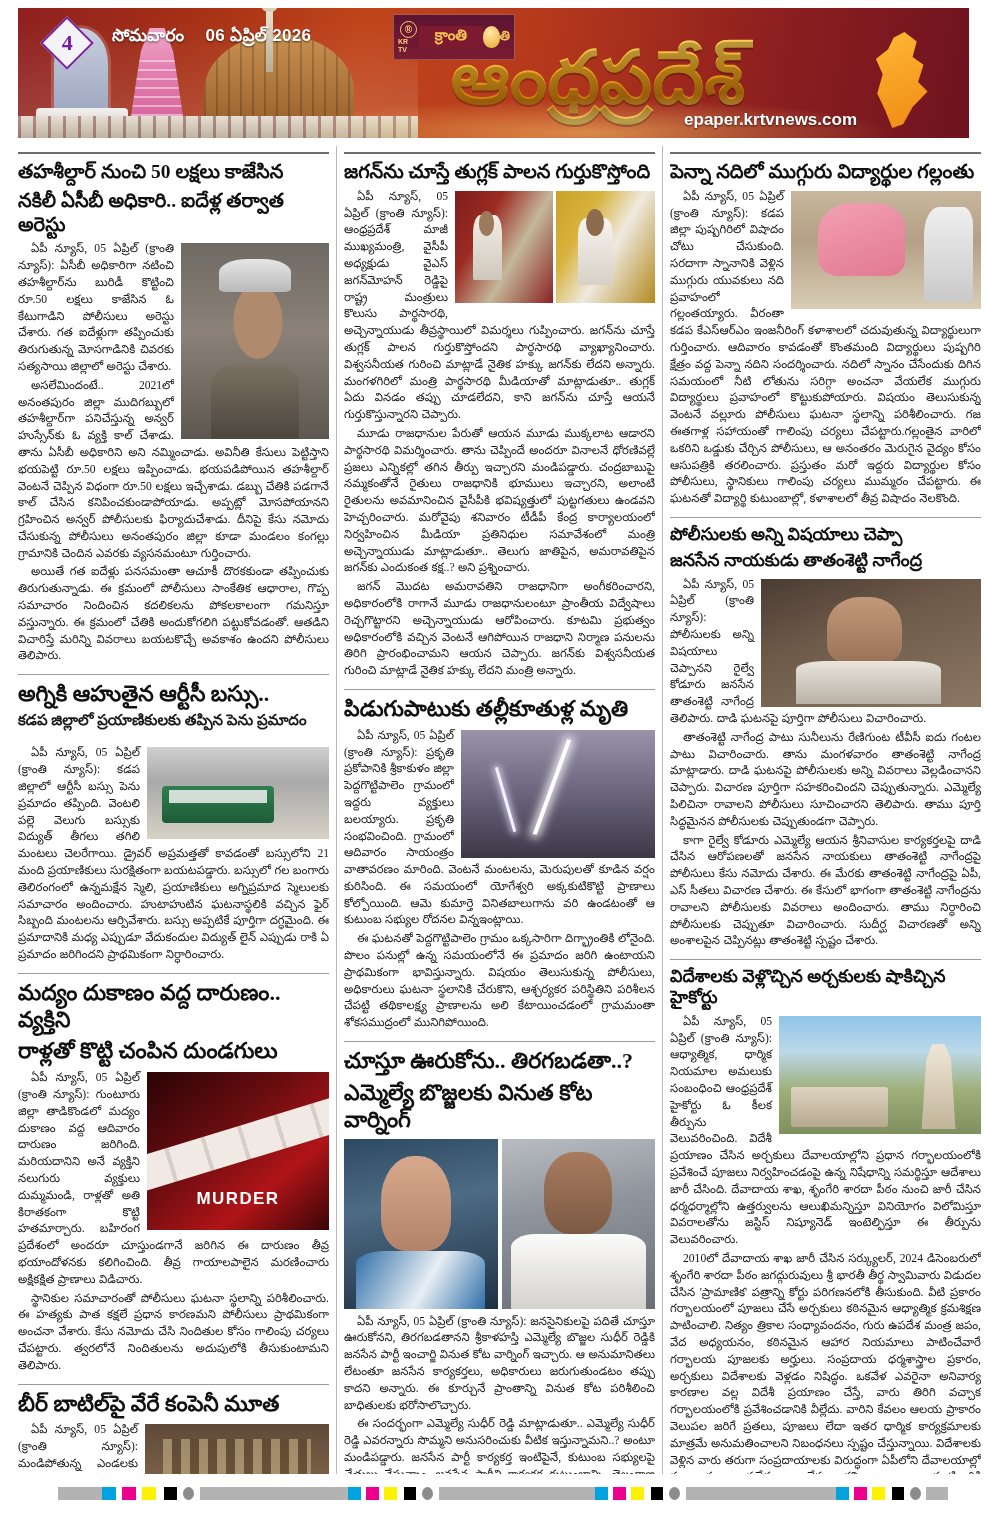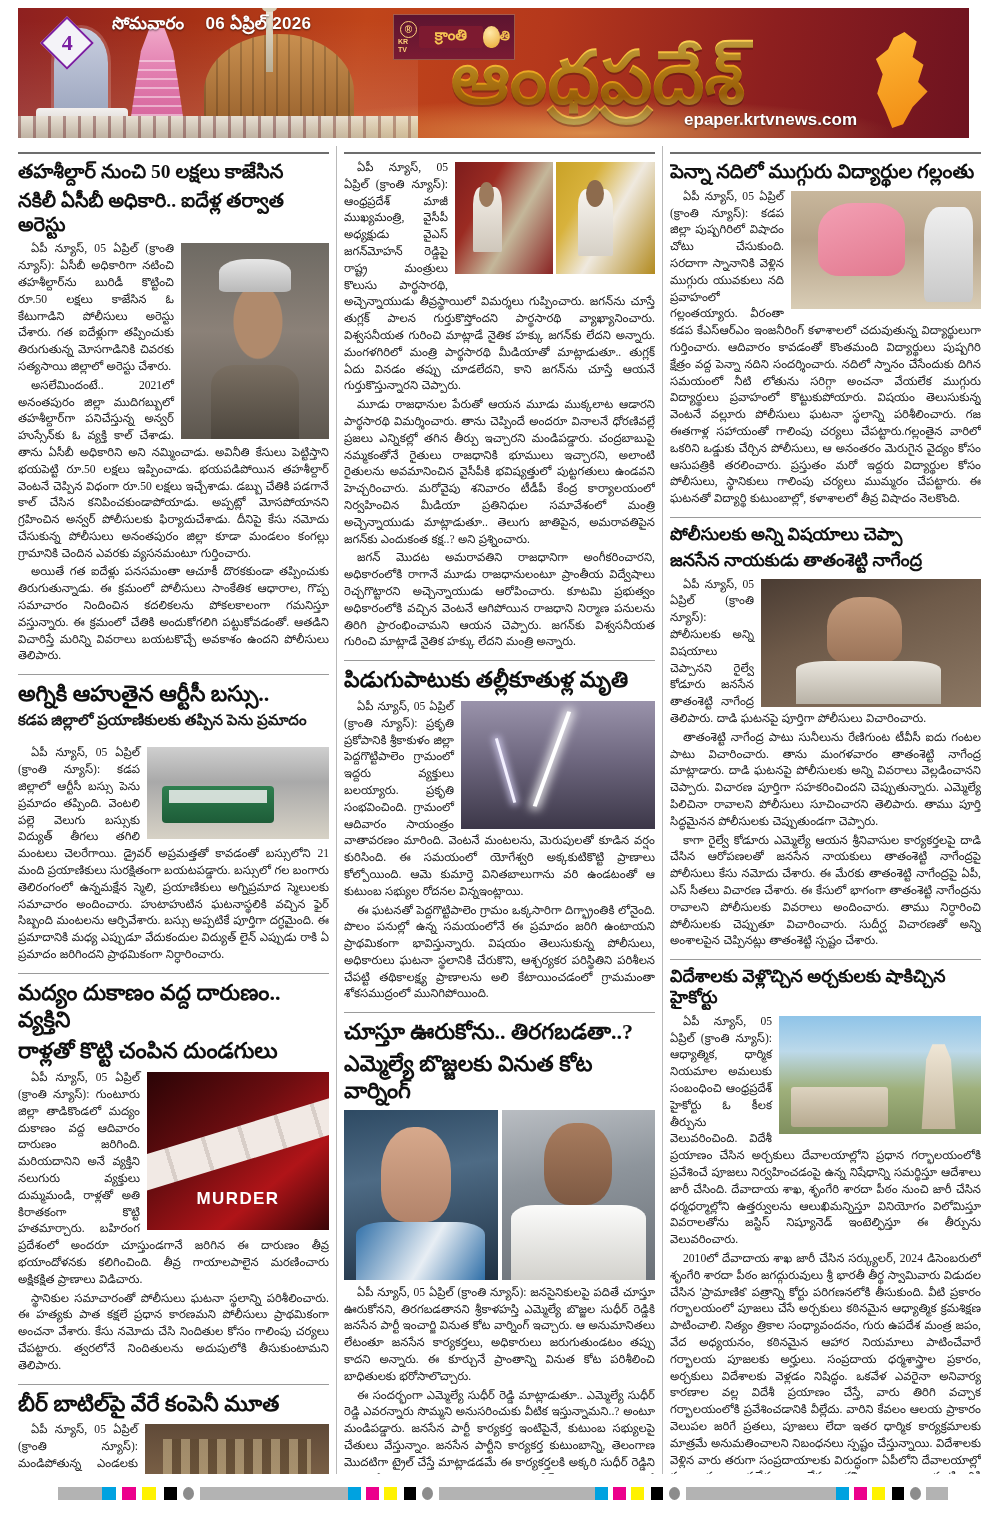--- a/index.html
+++ b/index.html
@@ -80,21 +80,21 @@
     transform: rotate(45deg);
     display: flex; align-items: center; justify-content: center;
     z-index: 6;
   }
   .page-badge span {
     transform: rotate(-45deg);
     color: #7b1fa2; font-size: 22px; font-weight: bold;
     font-family: "Liberation Serif", serif;
   }
   .mast-date {
-    position: absolute; left: 94px; top: 6px; z-index: 6;
+    position: absolute; left: 94px; top: 18px; z-index: 6;
     color: #fff; font-size: 17px; font-weight: bold;
     letter-spacing: .3px;
     text-shadow: 0 1px 2px rgba(0,0,0,.6);
     white-space: nowrap;
   }
   .mast-date .dt { margin-left: 16px; }
 
   .brand-logo {
     position: absolute; left: 375px; top: 6px; z-index: 6;
     width: 122px; height: 46px;
@@ -468,20 +468,21 @@
         </div>
       </div>
     </div>
 
     <div class="vrule"></div>
 
     <div class="col">
 
       <div class="article">
         <div class="hr-top"></div>
+        <div class="hl sz1">జగన్‌ను చూస్తే తుగ్లక్ పాలన గుర్తుకొస్తోంది</div>
         <div class="wrapbox body">
           <div class="fig-right" style="width:200px;margin:2px 0 4px 7px;display:flex;gap:3px;">
             <div class="figure" style="width:98px;height:112px;">
               <div class="ph ph-podium"></div>
             </div>
             <div class="figure" style="width:99px;height:112px;">
               <div class="ph ph-podium2"></div>
             </div>
           </div>
           <p>ఏపీ న్యూస్, 05 ఏప్రిల్ (క్రాంతి న్యూస్): ఆంధ్రప్రదేశ్ మాజీ ముఖ్యమంత్రి, వైసీపీ అధ్యక్షుడు వైఎస్ జగన్‌మోహన్ రెడ్డిపై రాష్ట్ర మంత్రులు కొలుసు పార్థసారథి, అచ్చెన్నాయుడు తీవ్రస్థాయిలో విమర్శలు గుప్పించారు. జగన్‌ను చూస్తే తుగ్లక్ పాలన గుర్తుకొస్తోందని పార్థసారథి వ్యాఖ్యానించారు. విశ్వసనీయత గురించి మాట్లాడే నైతిక హక్కు జగన్‌కు లేదని అన్నారు. మంగళగిరిలో మంత్రి పార్థసారథి మీడియాతో మాట్లాడుతూ.. తుగ్లక్ ఏదు వినడం తప్పు చూడలేదని, కాని జగన్‌ను చూస్తే ఆయనే గుర్తుకొస్తున్నారని చెప్పారు.</p>

